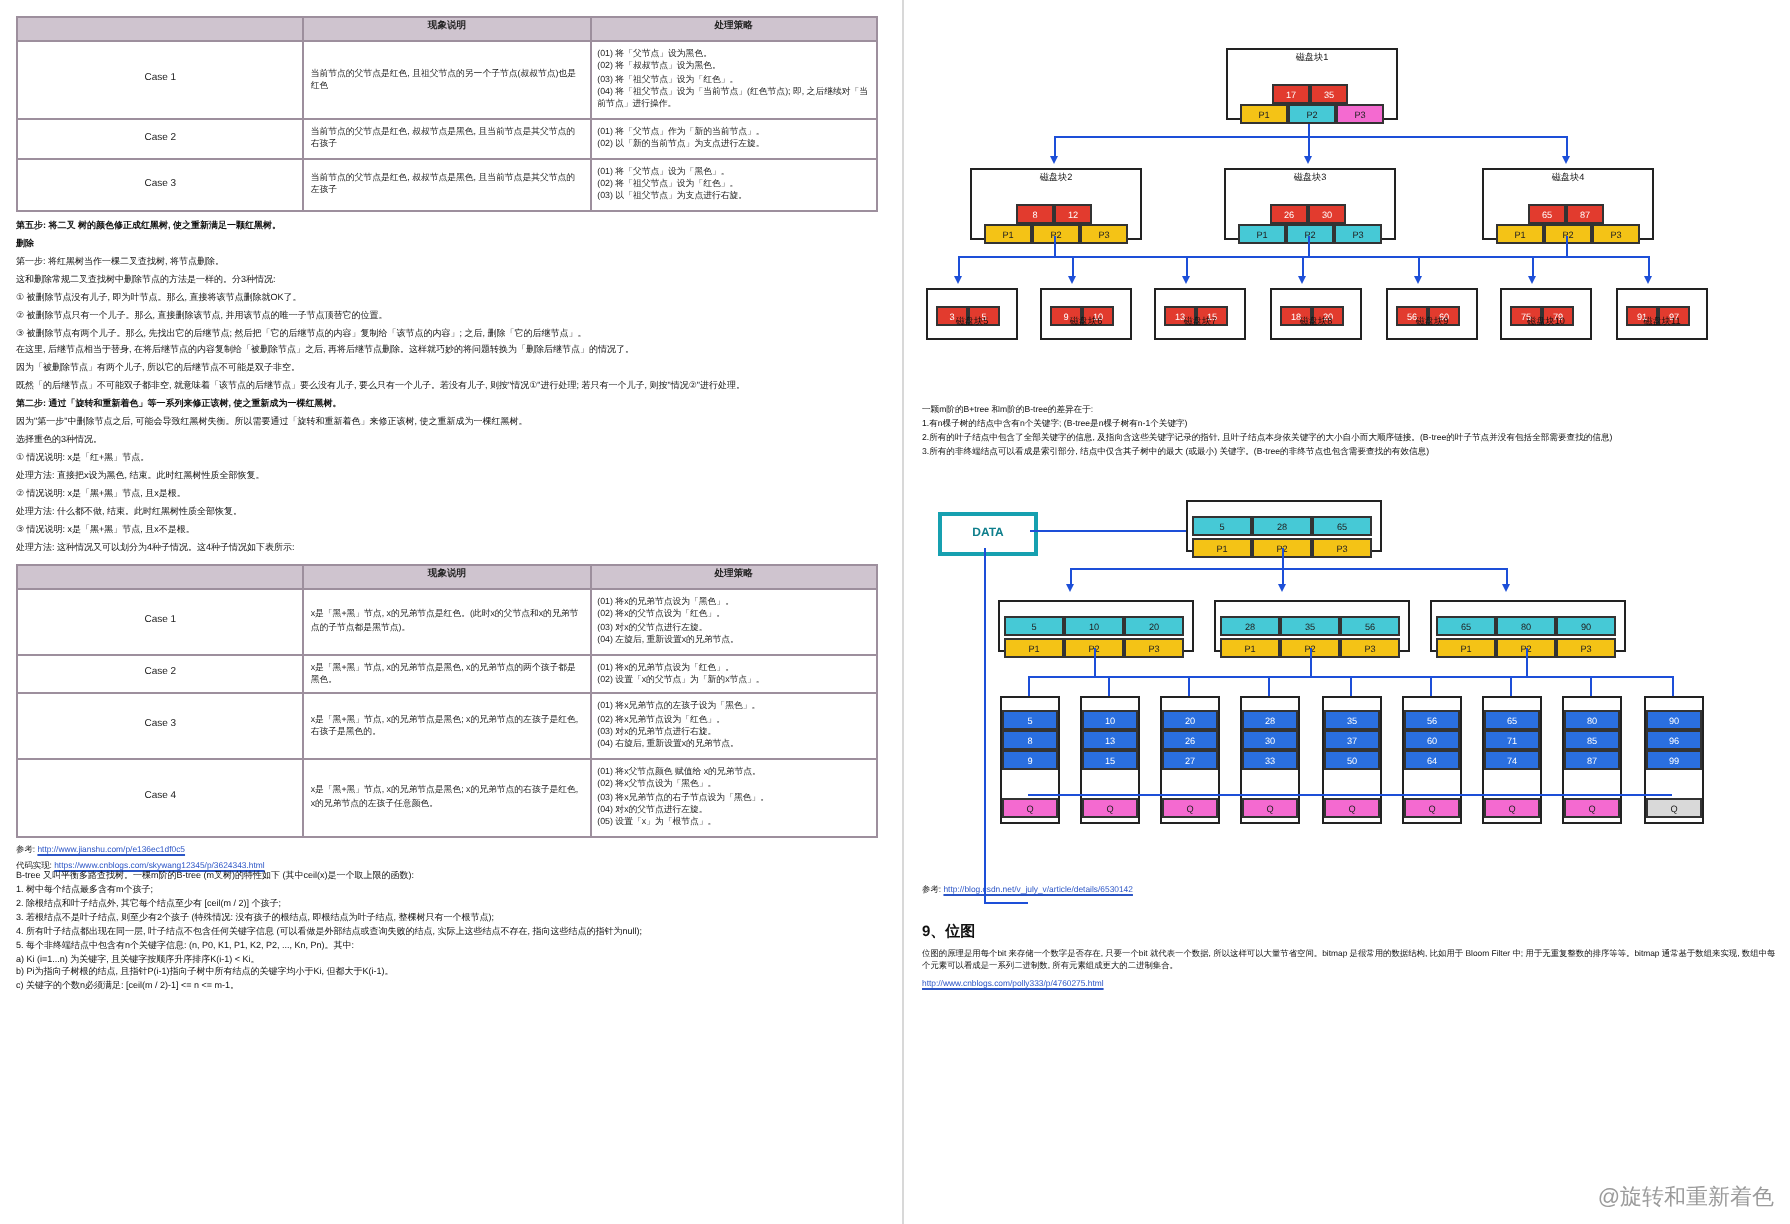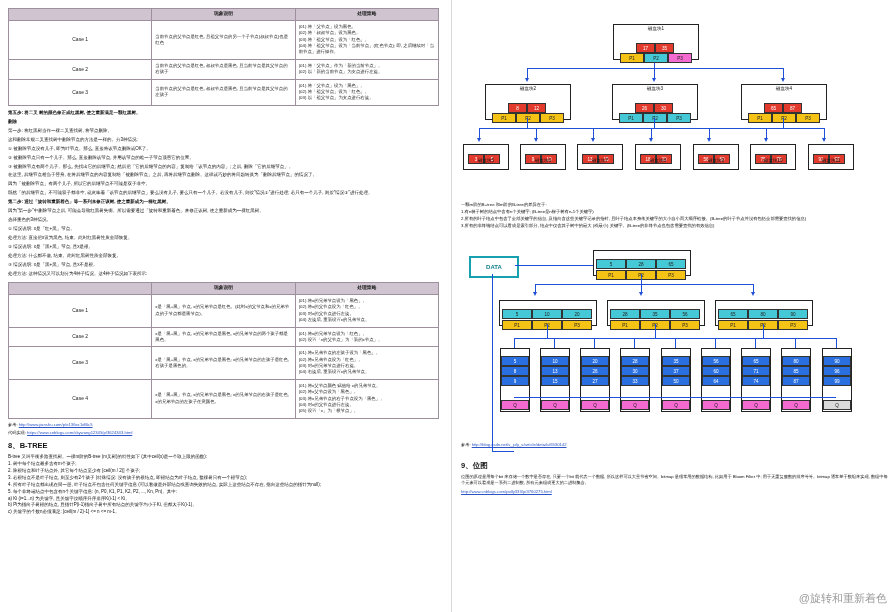--- a/index.html
+++ b/index.html
@@ -158,21 +158,20 @@
 
     <div class="ref">
       <span>参考:</span>
       <span class="link">http://www.jianshu.com/p/e136ec1df0c5</span>
     </div>
     <div class="ref">
       <span>代码实现:</span>
       <span class="link">https://www.cnblogs.com/skywang12345/p/3624343.html</span>
     </div>
 
-    <div class="sec">8、B-TREE</div>
     <div class="lines">
       <div>B-tree 又叫平衡多路查找树。一棵m阶的B-tree (m叉树)的特性如下 (其中ceil(x)是一个取上限的函数):</div>
       <div>1. 树中每个结点最多含有m个孩子;</div>
       <div>2. 除根结点和叶子结点外, 其它每个结点至少有 [ceil(m / 2)] 个孩子;</div>
       <div>3. 若根结点不是叶子结点, 则至少有2个孩子 (特殊情况: 没有孩子的根结点, 即根结点为叶子结点, 整棵树只有一个根节点);</div>
       <div>4. 所有叶子结点都出现在同一层, 叶子结点不包含任何关键字信息 (可以看做是外部结点或查询失败的结点, 实际上这些结点不存在, 指向这些结点的指针为null);</div>
       <div>5. 每个非终端结点中包含有n个关键字信息: (n, P0, K1, P1, K2, P2, ..., Kn, Pn)。其中:</div>
       <div>   a) Ki (i=1...n) 为关键字, 且关键字按顺序升序排序K(i-1) &lt; Ki。</div>
       <div>   b) Pi为指向子树根的结点, 且指针P(i-1)指向子树中所有结点的关键字均小于Ki, 但都大于K(i-1)。</div>
       <div>   c) 关键字的个数n必须满足: [ceil(m / 2)-1] &lt;= n &lt;= m-1。</div>

